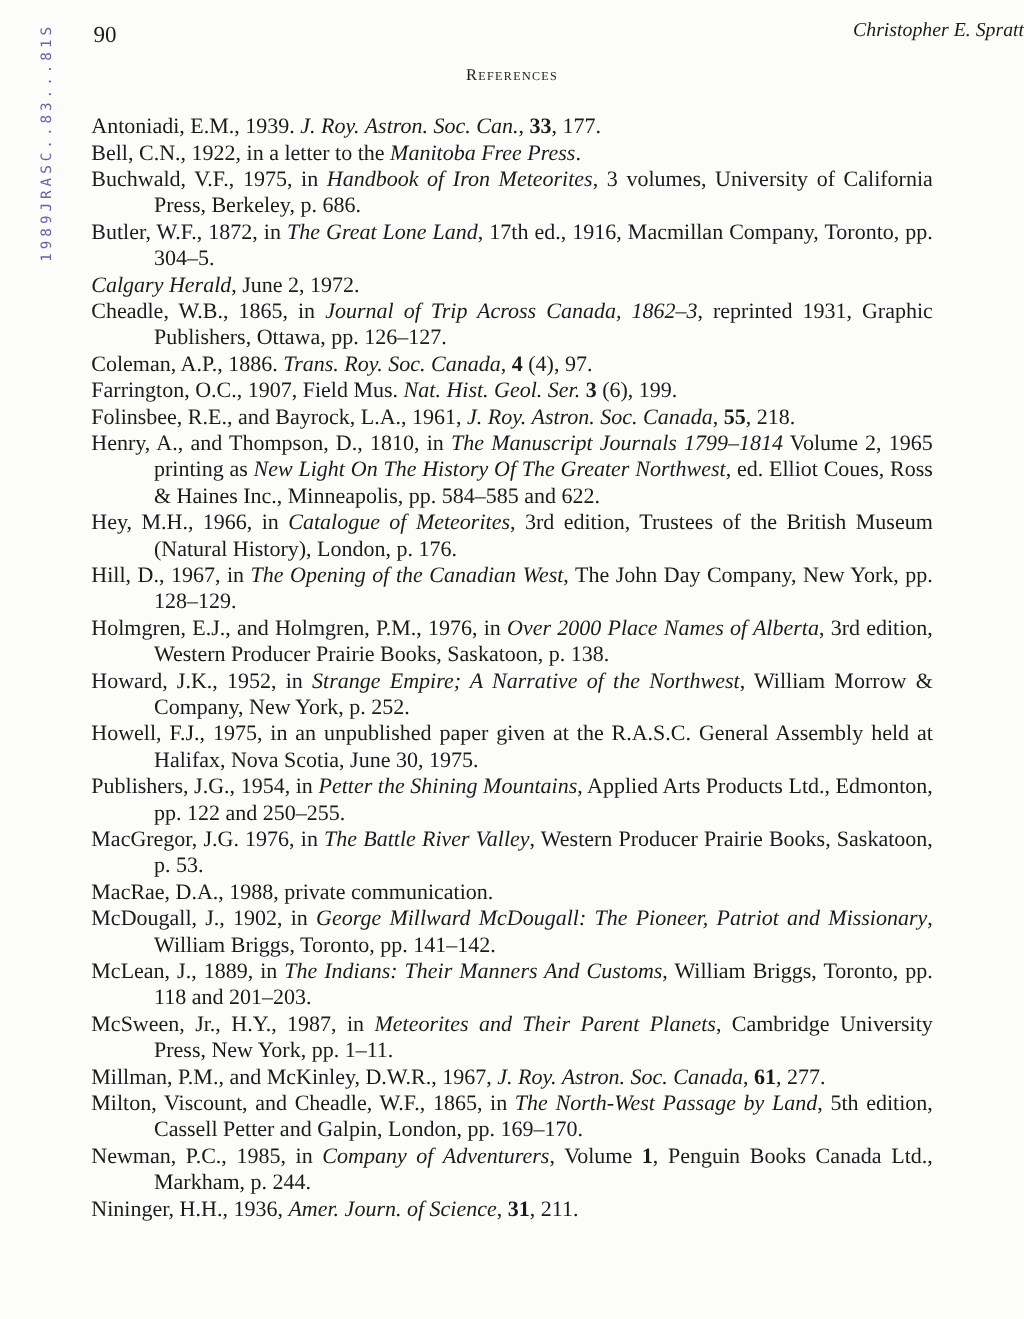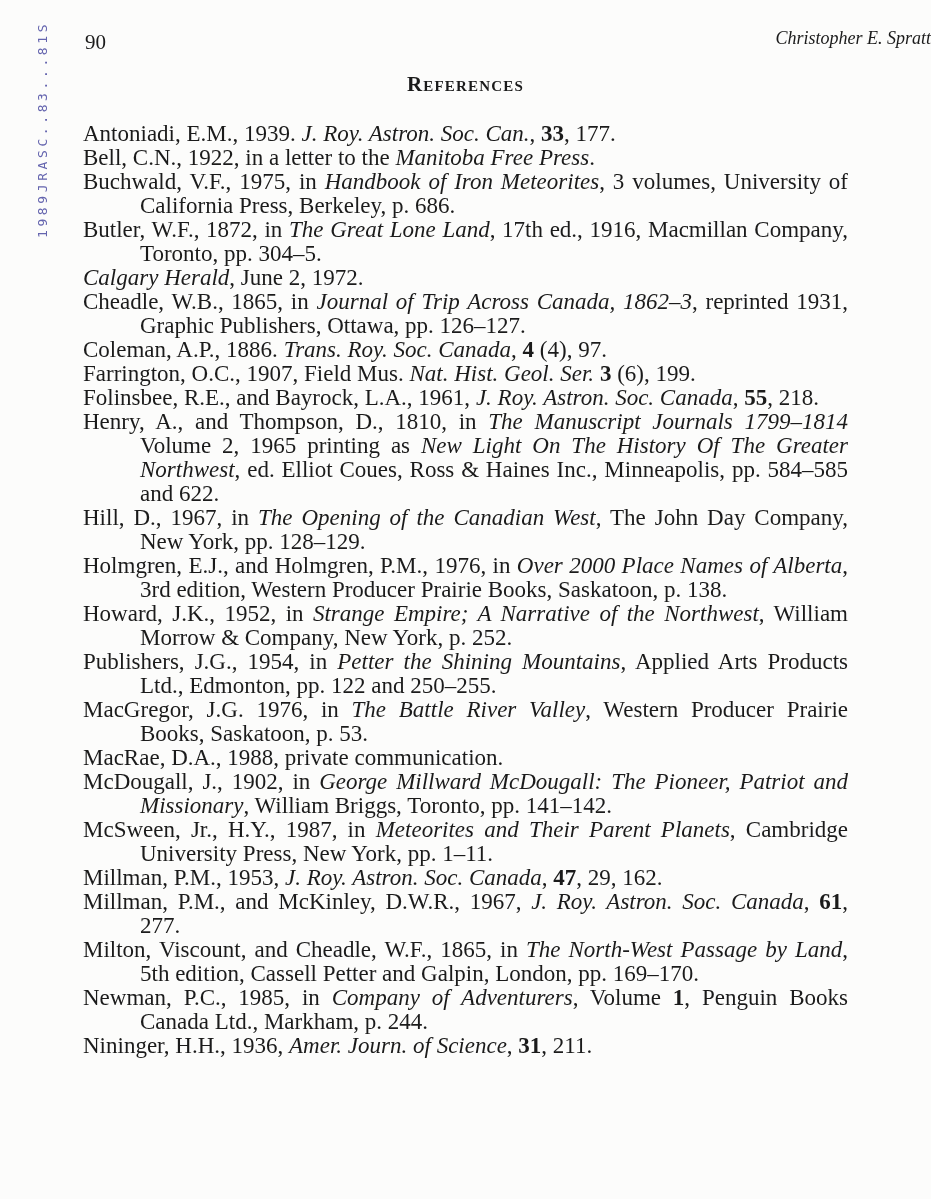--- a/index.html
+++ b/index.html
@@ -23,50 +23,50 @@
     transform: rotate(-90deg);
     font-family: "DejaVu Sans Mono", monospace;
     font-size: 13px;
     letter-spacing: 3.6px;
     color: #6464ae;
     white-space: nowrap;
   }
   .header {
     position: relative;
     height: 32px;
-    margin-top: 28px;
+    margin-top: 17px;
   }
   .pagenum {
     position: absolute;
     left: 85px;
     top: 2px;
     font-size: 21px;
   }
   .running-title {
     display: block;
     text-align: right;
     font-style: italic;
     font-size: 18px;
   }
   .section-heading {
     margin: 12px 0 0 0;
     text-align: center;
-    font-weight: bold;
-    font-size: 21px;
+    font-weight: normal;
+    font-size: 15px;
     font-variant: small-caps;
     letter-spacing: 1.2px;
   }
   .refs {
     margin: 25px 83px 0 83px;
   }
   .ref {
     margin: 0;
     padding-left: 57px;
     text-indent: -57px;
-    font-size: 23px;
+    font-size: 20px;
     line-height: 24px;
     text-align: justify;
   }
   .it { font-style: italic; }
   .bo { font-weight: bold; }
 </style>
 </head>
 <body style="color: rgb(27, 27, 27); background: rgb(252, 252, 251);">
 
 <div class="page">
@@ -83,27 +83,29 @@
       <p class="ref"><span>Antoniadi, E.M., 1939. </span><span class="it">J. Roy. Astron. Soc. Can.</span><span>, </span><span class="bo">33</span><span>, 177.</span></p>
       <p class="ref"><span>Bell, C.N., 1922, in a letter to the </span><span class="it">Manitoba Free Press</span><span>.</span></p>
       <p class="ref"><span>Buchwald, V.F., 1975, in </span><span class="it">Handbook of Iron Meteorites</span><span>, 3 volumes, University of California Press, Berkeley, p. 686.</span></p>
       <p class="ref"><span>Butler, W.F., 1872, in </span><span class="it">The Great Lone Land</span><span>, 17th ed., 1916, Macmillan Company, Toronto, pp. 304–5.</span></p>
       <p class="ref"><span class="it">Calgary Herald</span><span>, June 2, 1972.</span></p>
       <p class="ref"><span>Cheadle, W.B., 1865, in </span><span class="it">Journal of Trip Across Canada, 1862–3</span><span>, reprinted 1931, Graphic Publishers, Ottawa, pp. 126–127.</span></p>
       <p class="ref"><span>Coleman, A.P., 1886. </span><span class="it">Trans. Roy. Soc. Canada</span><span>, </span><span class="bo">4</span><span> (4), 97.</span></p>
       <p class="ref"><span>Farrington, O.C., 1907, Field Mus. </span><span class="it">Nat. Hist. Geol. Ser.</span><span> </span><span class="bo">3</span><span> (6), 199.</span></p>
       <p class="ref"><span>Folinsbee, R.E., and Bayrock, L.A., 1961, </span><span class="it">J. Roy. Astron. Soc. Canada</span><span>, </span><span class="bo">55</span><span>, 218.</span></p>
       <p class="ref"><span>Henry, A., and Thompson, D., 1810, in </span><span class="it">The Manuscript Journals 1799–1814</span><span> Volume 2, 1965 printing as </span><span class="it">New Light On The History Of The Greater Northwest</span><span>, ed. Elliot Coues, Ross &amp; Haines Inc., Minneapolis, pp. 584–585 and 622.</span></p>
+      <p class="ref"><span>Hey, M.H., 1966, in </span><span class="it">Catalogue of Meteorites</span><span>, 3rd edition, Trustees of the British Museum (Natural History), London, p. 176.</span></p>
       <p class="ref"><span>Hill, D., 1967, in </span><span class="it">The Opening of the Canadian West</span><span>, The John Day Company, New York, pp. 128–129.</span></p>
       <p class="ref"><span>Holmgren, E.J., and Holmgren, P.M., 1976, in </span><span class="it">Over 2000 Place Names of Alberta</span><span>, 3rd edition, Western Producer Prairie Books, Saskatoon, p. 138.</span></p>
       <p class="ref"><span>Howard, J.K., 1952, in </span><span class="it">Strange Empire; A Narrative of the Northwest</span><span>, William Morrow &amp; Company, New York, p. 252.</span></p>
+      <p class="ref"><span>Howell, F.J., 1975, in an unpublished paper given at the R.A.S.C. General Assembly held at Halifax, Nova Scotia, June 30, 1975.</span></p>
       <p class="ref"><span>Publishers, J.G., 1954, in </span><span class="it">Petter the Shining Mountains</span><span>, Applied Arts Products Ltd., Edmonton, pp. 122 and 250–255.</span></p>
       <p class="ref"><span>MacGregor, J.G. 1976, in </span><span class="it">The Battle River Valley</span><span>, Western Producer Prairie Books, Saskatoon, p. 53.</span></p>
       <p class="ref"><span>MacRae, D.A., 1988, private communication.</span></p>
       <p class="ref"><span>McDougall, J., 1902, in </span><span class="it">George Millward McDougall: The Pioneer, Patriot and Missionary</span><span>, William Briggs, Toronto, pp. 141–142.</span></p>
+      <p class="ref"><span>McLean, J., 1889, in </span><span class="it">The Indians: Their Manners And Customs</span><span>, William Briggs, Toronto, pp. 118 and 201–203.</span></p>
       <p class="ref"><span>McSween, Jr., H.Y., 1987, in </span><span class="it">Meteorites and Their Parent Planets</span><span>, Cambridge University Press, New York, pp. 1–11.</span></p>
-      <p class="ref"><span>Millman, P.M., 1953, </span><span class="it">J. Roy. Astron. Soc. Canada</span><span>, </span><span class="bo">47</span><span>, 29, 162.</span></p>
       <p class="ref"><span>Millman, P.M., and McKinley, D.W.R., 1967, </span><span class="it">J. Roy. Astron. Soc. Canada</span><span>, </span><span class="bo">61</span><span>, 277.</span></p>
       <p class="ref"><span>Milton, Viscount, and Cheadle, W.F., 1865, in </span><span class="it">The North-West Passage by Land</span><span>, 5th edition, Cassell Petter and Galpin, London, pp. 169–170.</span></p>
       <p class="ref"><span>Newman, P.C., 1985, in </span><span class="it">Company of Adventurers</span><span>, Volume </span><span class="bo">1</span><span>, Penguin Books Canada Ltd., Markham, p. 244.</span></p>
       <p class="ref"><span>Nininger, H.H., 1936, </span><span class="it">Amer. Journ. of Science</span><span>, </span><span class="bo">31</span><span>, 211.</span></p>
     </div>
 </div>
 
 </body></html>

